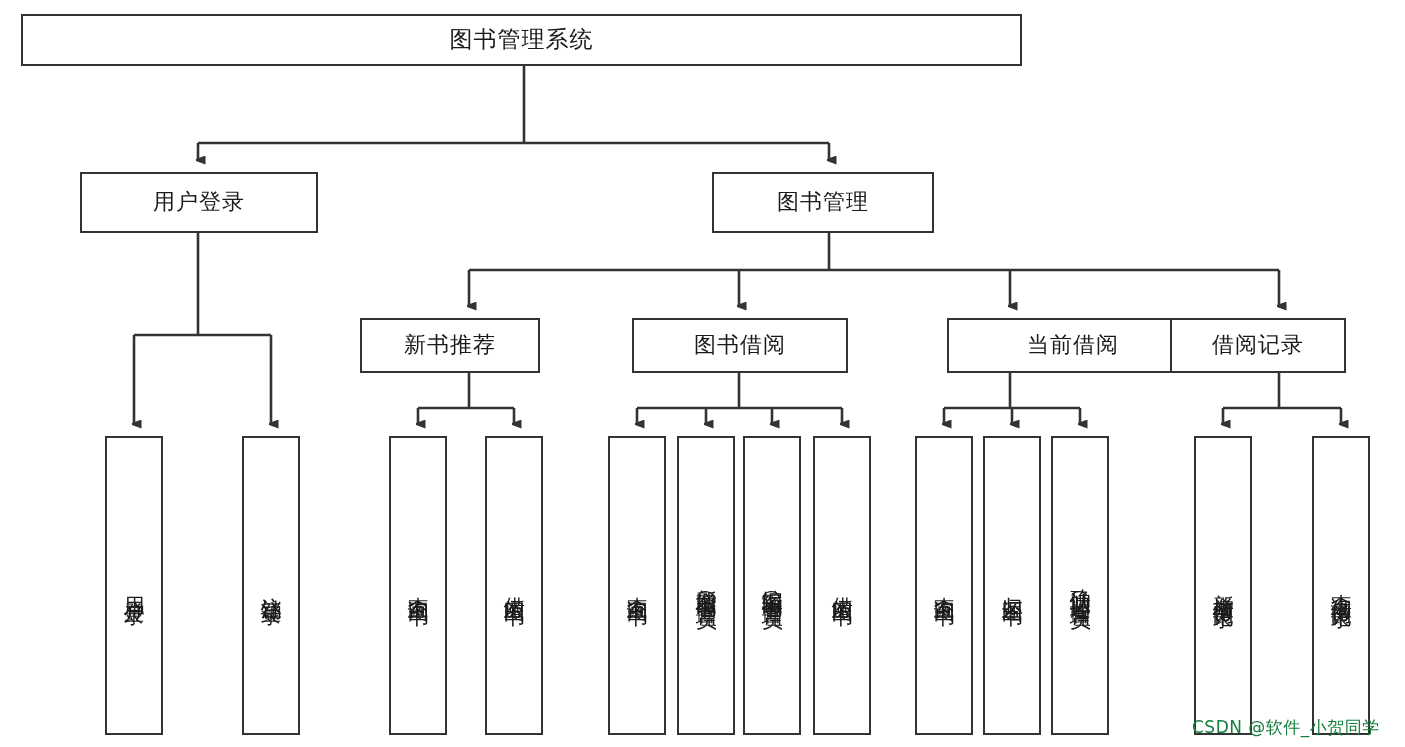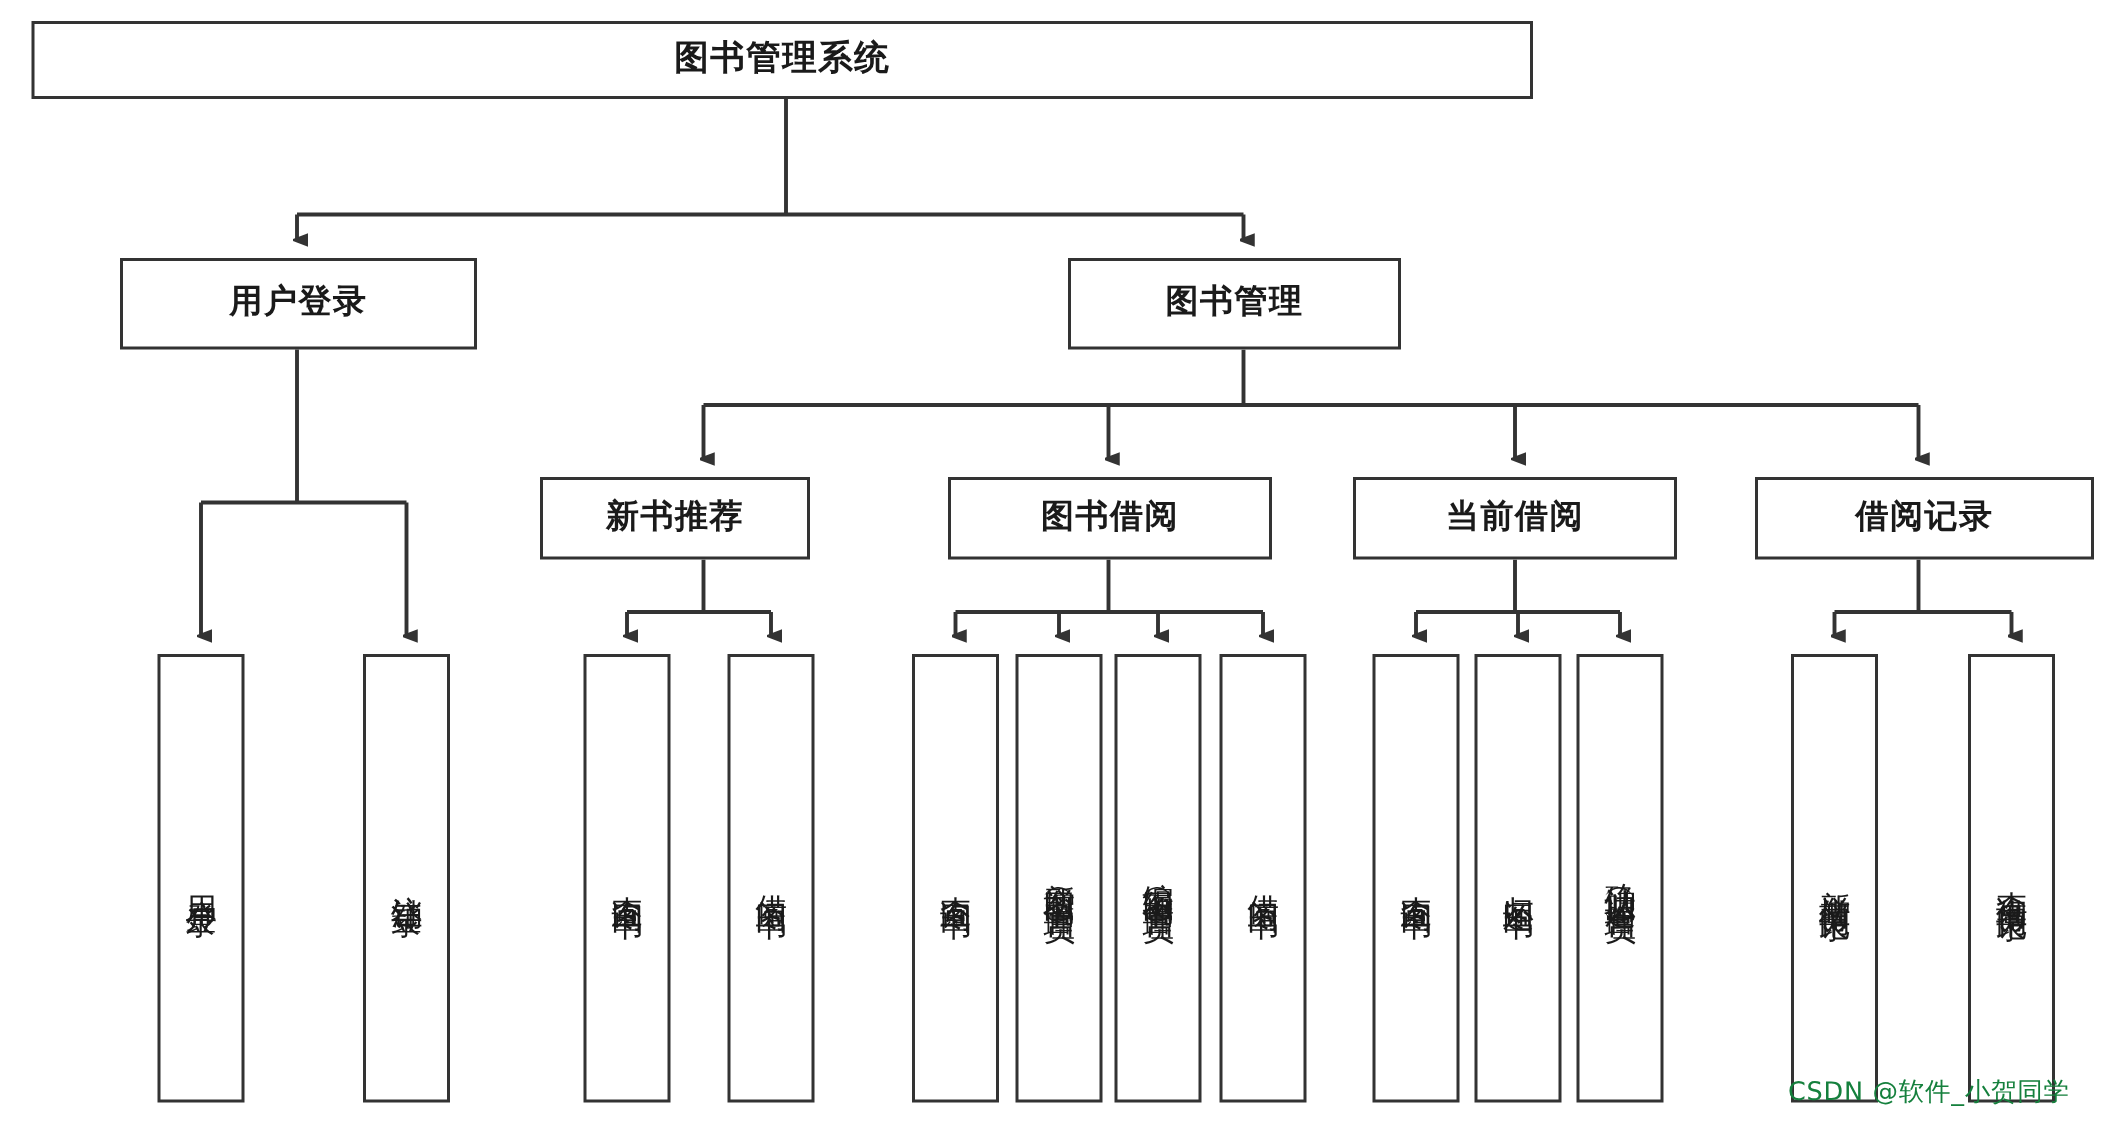--- a/index.html
+++ b/index.html
@@ -24,21 +24,20 @@
     display:flex;
     align-items:center;
     justify-content:center;
     color:#1a1a1a;
     text-align:center;
   }
   .node-h{            
     font-size:22px;
     letter-spacing:1px;
     line-height:1.2;
-    font-weight:bold;
   }
   .node-root{ font-size:23px; }
   .node-v{            
     writing-mode:vertical-rl;
     text-orientation:upright;
     font-size:21px;
     letter-spacing:3px;
     line-height:1.25;
     padding:10px 0;
     align-items:center;
@@ -112,23 +111,23 @@
   <div class="node node-h node-root" style="left:21px;top:14px;width:1001px;height:52px;">图书管理系统</div>
 
   <div class="node node-h" style="left:80px;top:172px;width:238px;height:61px;">用户登录</div>
 
   <div class="node node-h" style="left:712px;top:172px;width:222px;height:61px;">图书管理</div>
 
   <div class="node node-h" style="left:360px;top:318px;width:180px;height:55px;">新书推荐</div>
 
   <div class="node node-h" style="left:632px;top:318px;width:216px;height:55px;">图书借阅</div>
 
-  <div class="node node-h" style="left:902px;top:318px;width:216px;height:55px;">当前借阅</div>
+  <div class="node node-h" style="left:947px;top:318px;width:252px;height:55px;">当前借阅</div>
 
-  <div class="node node-h" style="left:1170px;top:318px;width:226px;height:55px;">借阅记录</div>
+  <div class="node node-h" style="left:1170px;top:318px;width:176px;height:55px;">借阅记录</div>
 
   <div class="node node-v" style="left:105px;top:436px;width:58px;height:299px;">用户登录</div>
 
   <div class="node node-v" style="left:242px;top:436px;width:58px;height:299px;">注销登录</div>
 
   <div class="node node-v" style="left:389px;top:436px;width:58px;height:299px;">查询图书</div>
 
   <div class="node node-v" style="left:485px;top:436px;width:58px;height:299px;">借阅图书</div>
 
   <div class="node node-v" style="left:608px;top:436px;width:58px;height:299px;">查询图书</div>

